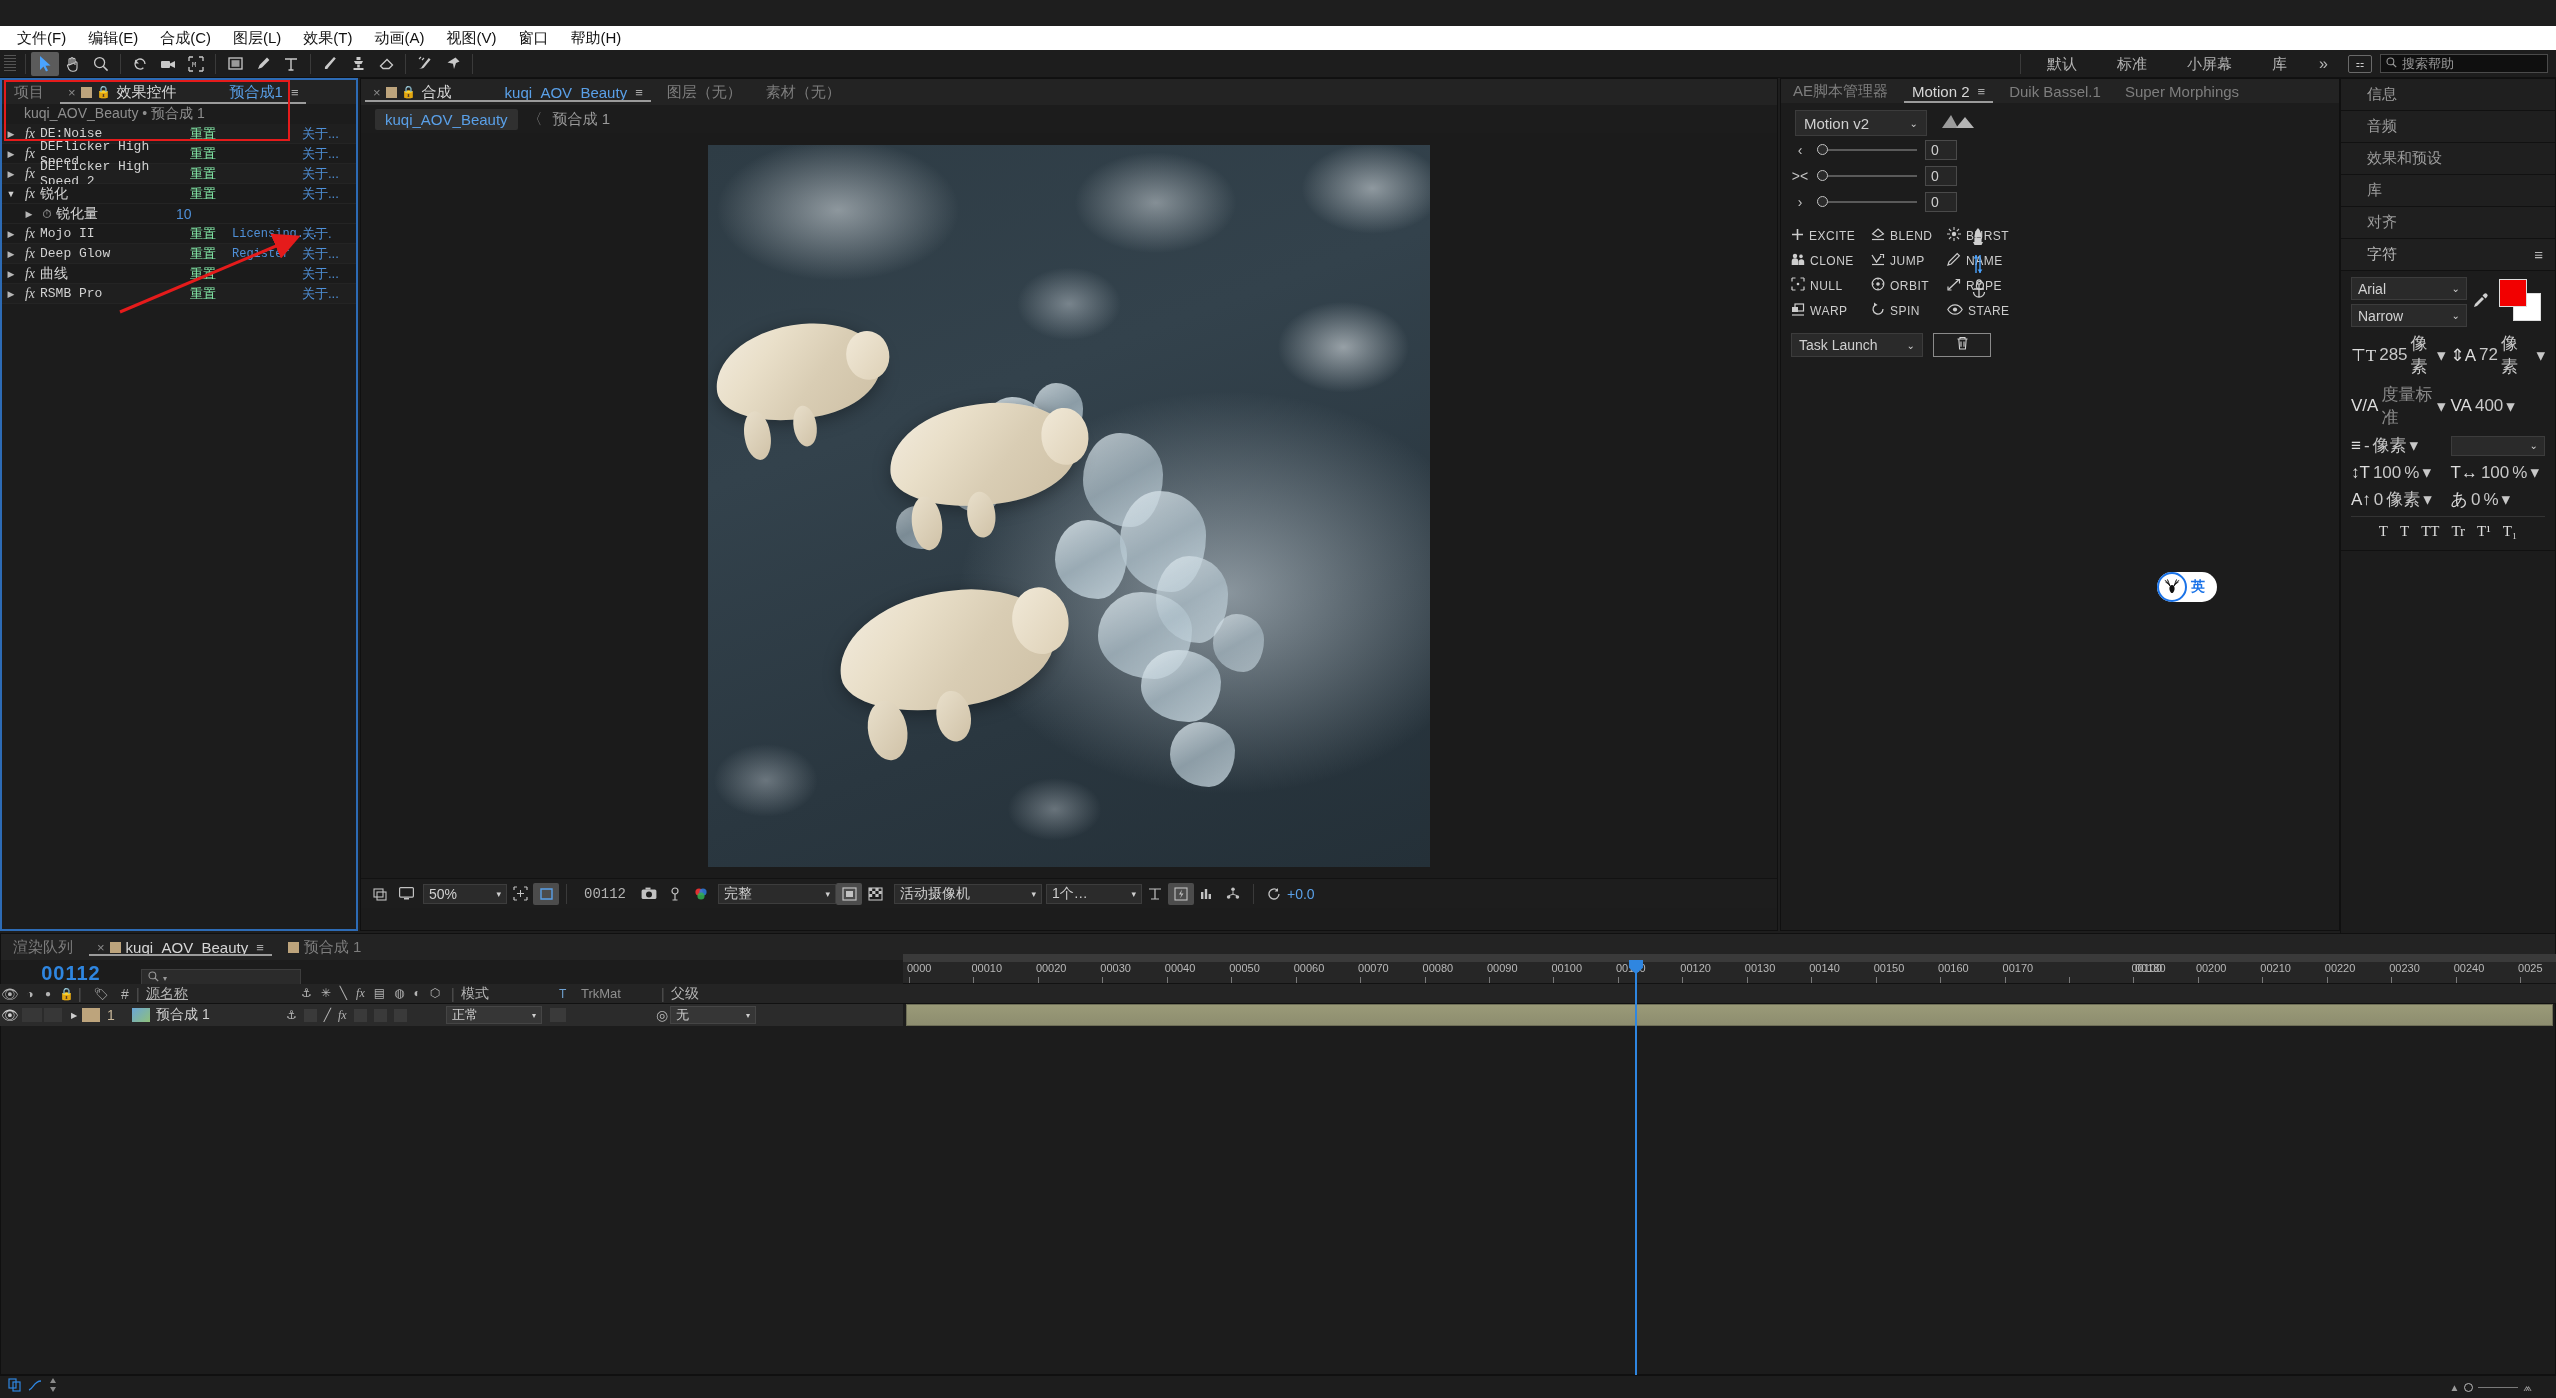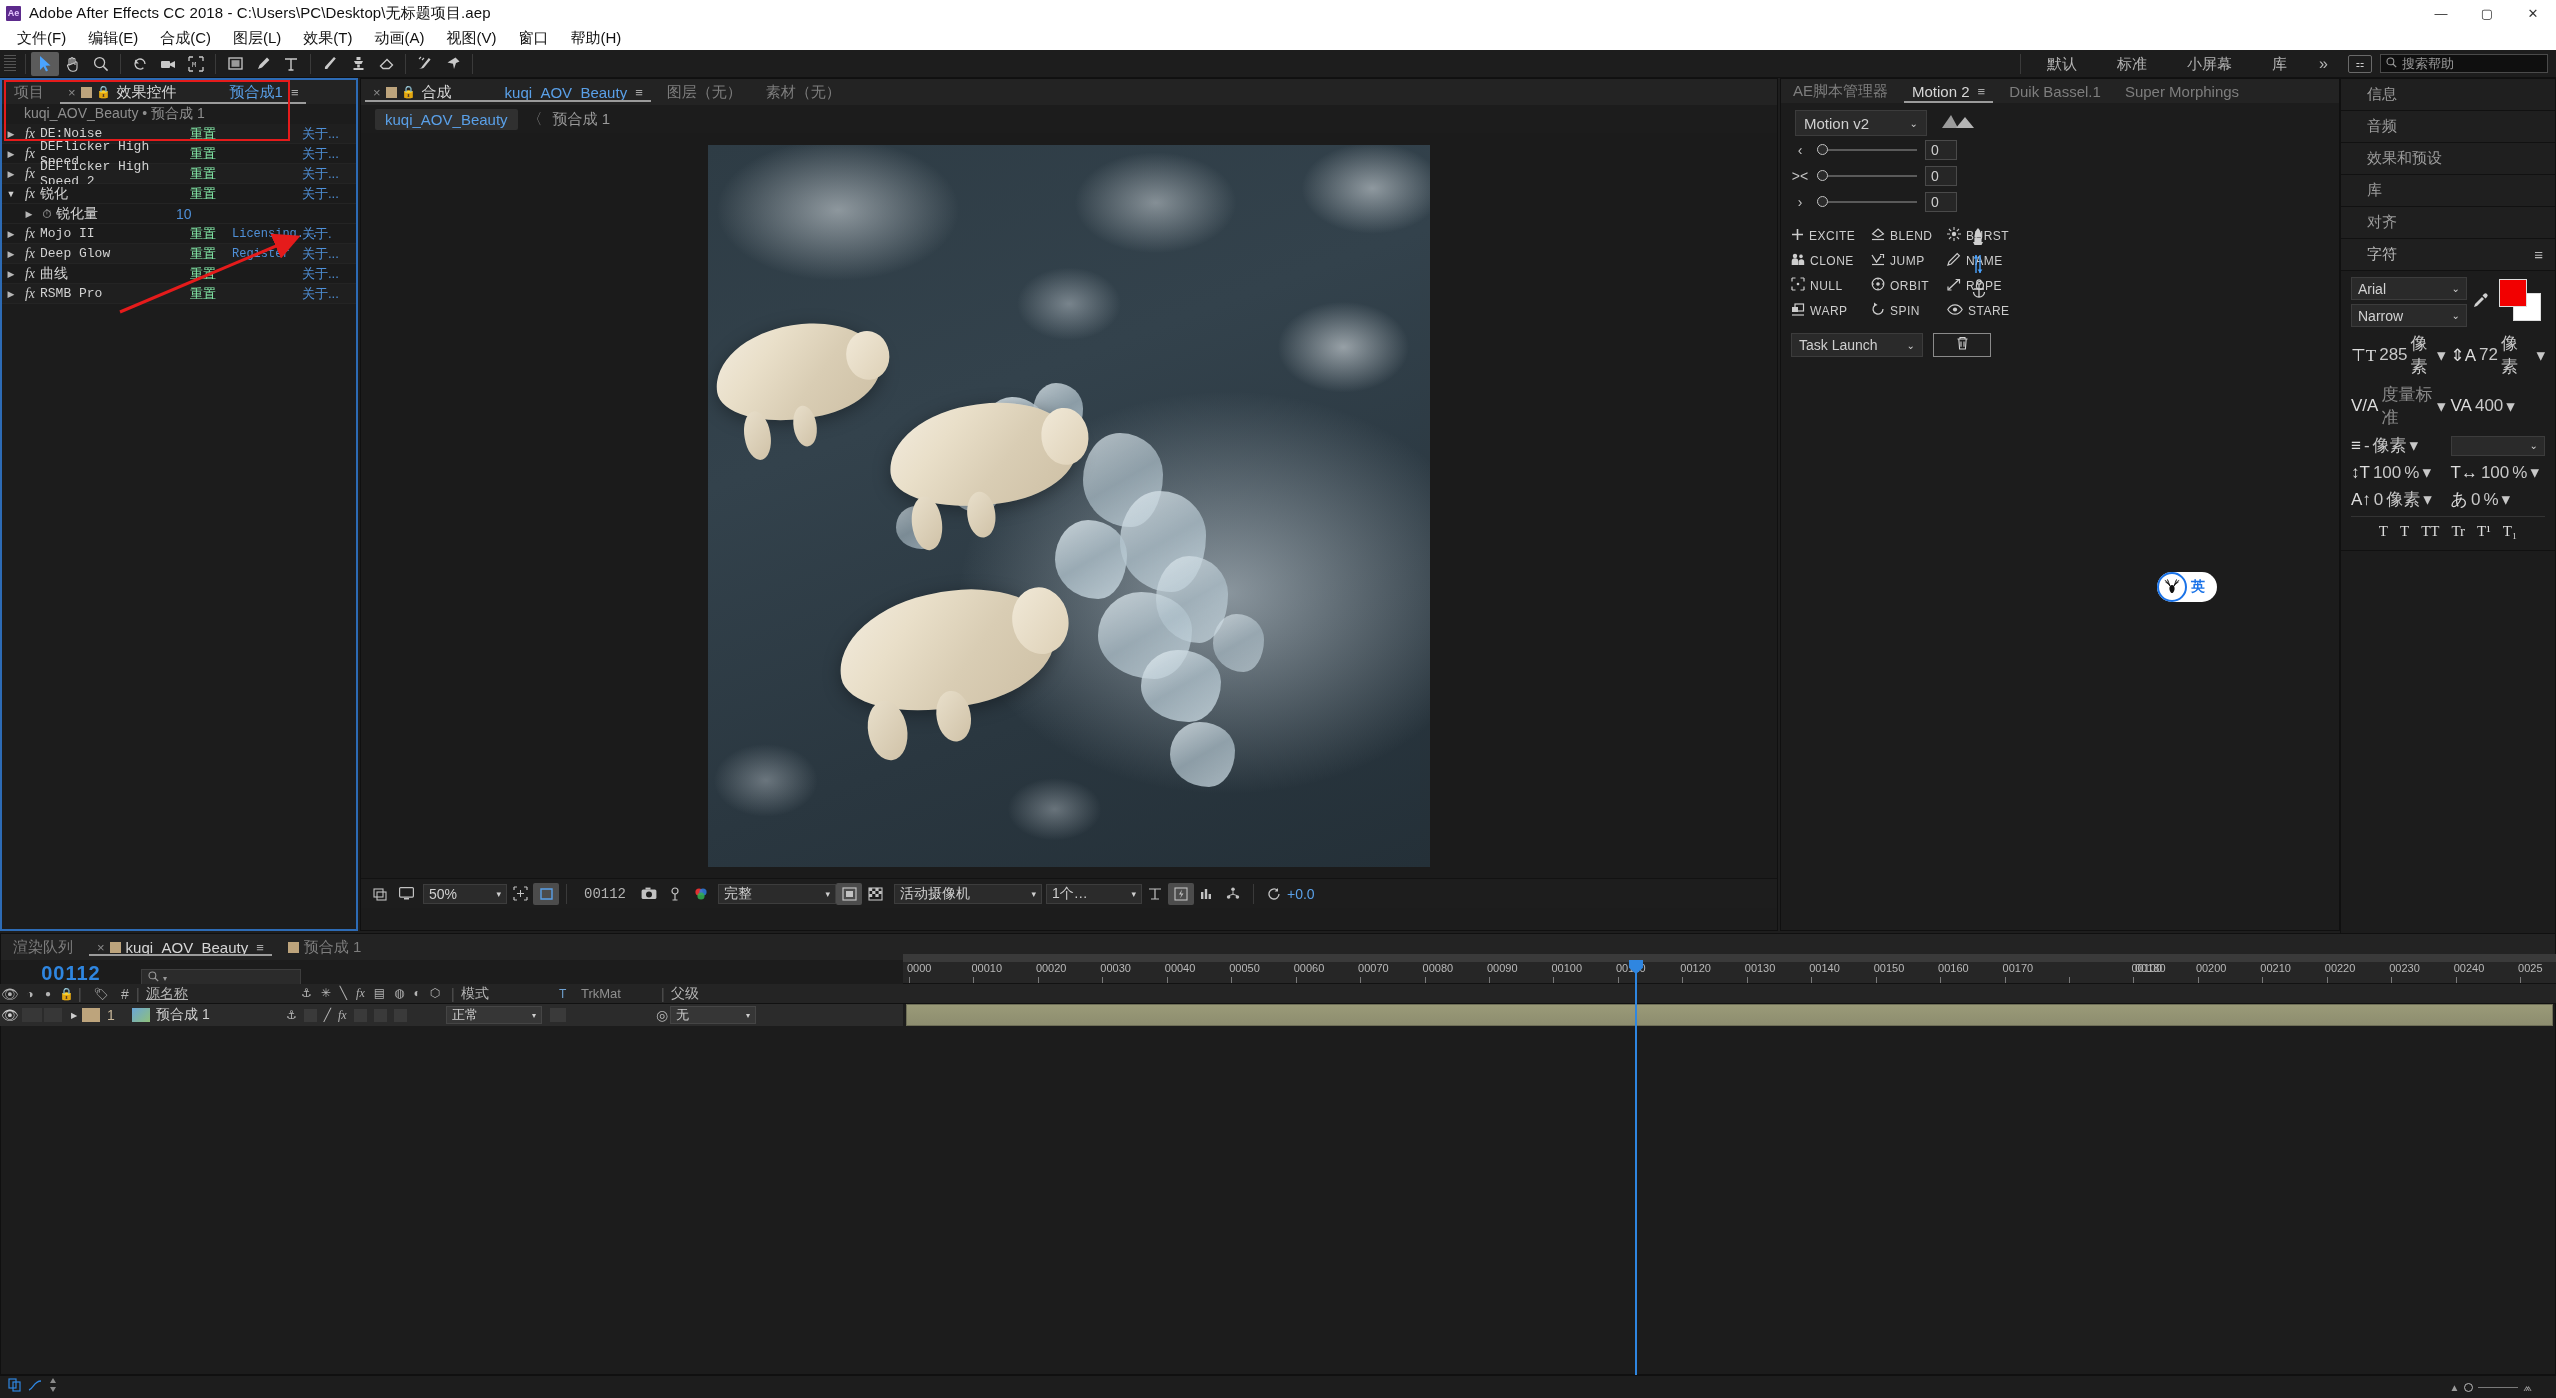--- a/index.html
+++ b/index.html
@@ -198,29 +198,20 @@
   .ime-pill{height:30px;background:#fff;border-radius:15px;display:flex;align-items:center;
     padding-left:34px;padding-right:12px;color:#1a73e8;font-size:14px;font-weight:bold;}
   .ime-circle{position:absolute;left:0;top:0;width:30px;height:30px;border-radius:50%;
     background:#fff;border:2px solid #1a73e8;display:flex;align-items:center;justify-content:center;}
 </style>
 </head>
 <body>
 
 <div class="app">
 
-  <div class="titlebar">
-    <div class="ae-logo">Ae</div>
-    <div class="title-text">Adobe After Effects CC 2018 - C:\Users\PC\Desktop\无标题项目.aep</div>
-    <div class="win-btns">
-      <div class="win-btn">—</div>
-      <div class="win-btn">▢</div>
-      <div class="win-btn close">✕</div>
-    </div>
-  </div>
 
   <div class="menubar" id="menubar">
       <div class="menu-item">文件(F)</div>
       <div class="menu-item">编辑(E)</div>
       <div class="menu-item">合成(C)</div>
       <div class="menu-item">图层(L)</div>
       <div class="menu-item">效果(T)</div>
       <div class="menu-item">动画(A)</div>
       <div class="menu-item">视图(V)</div>
       <div class="menu-item">窗口</div>

